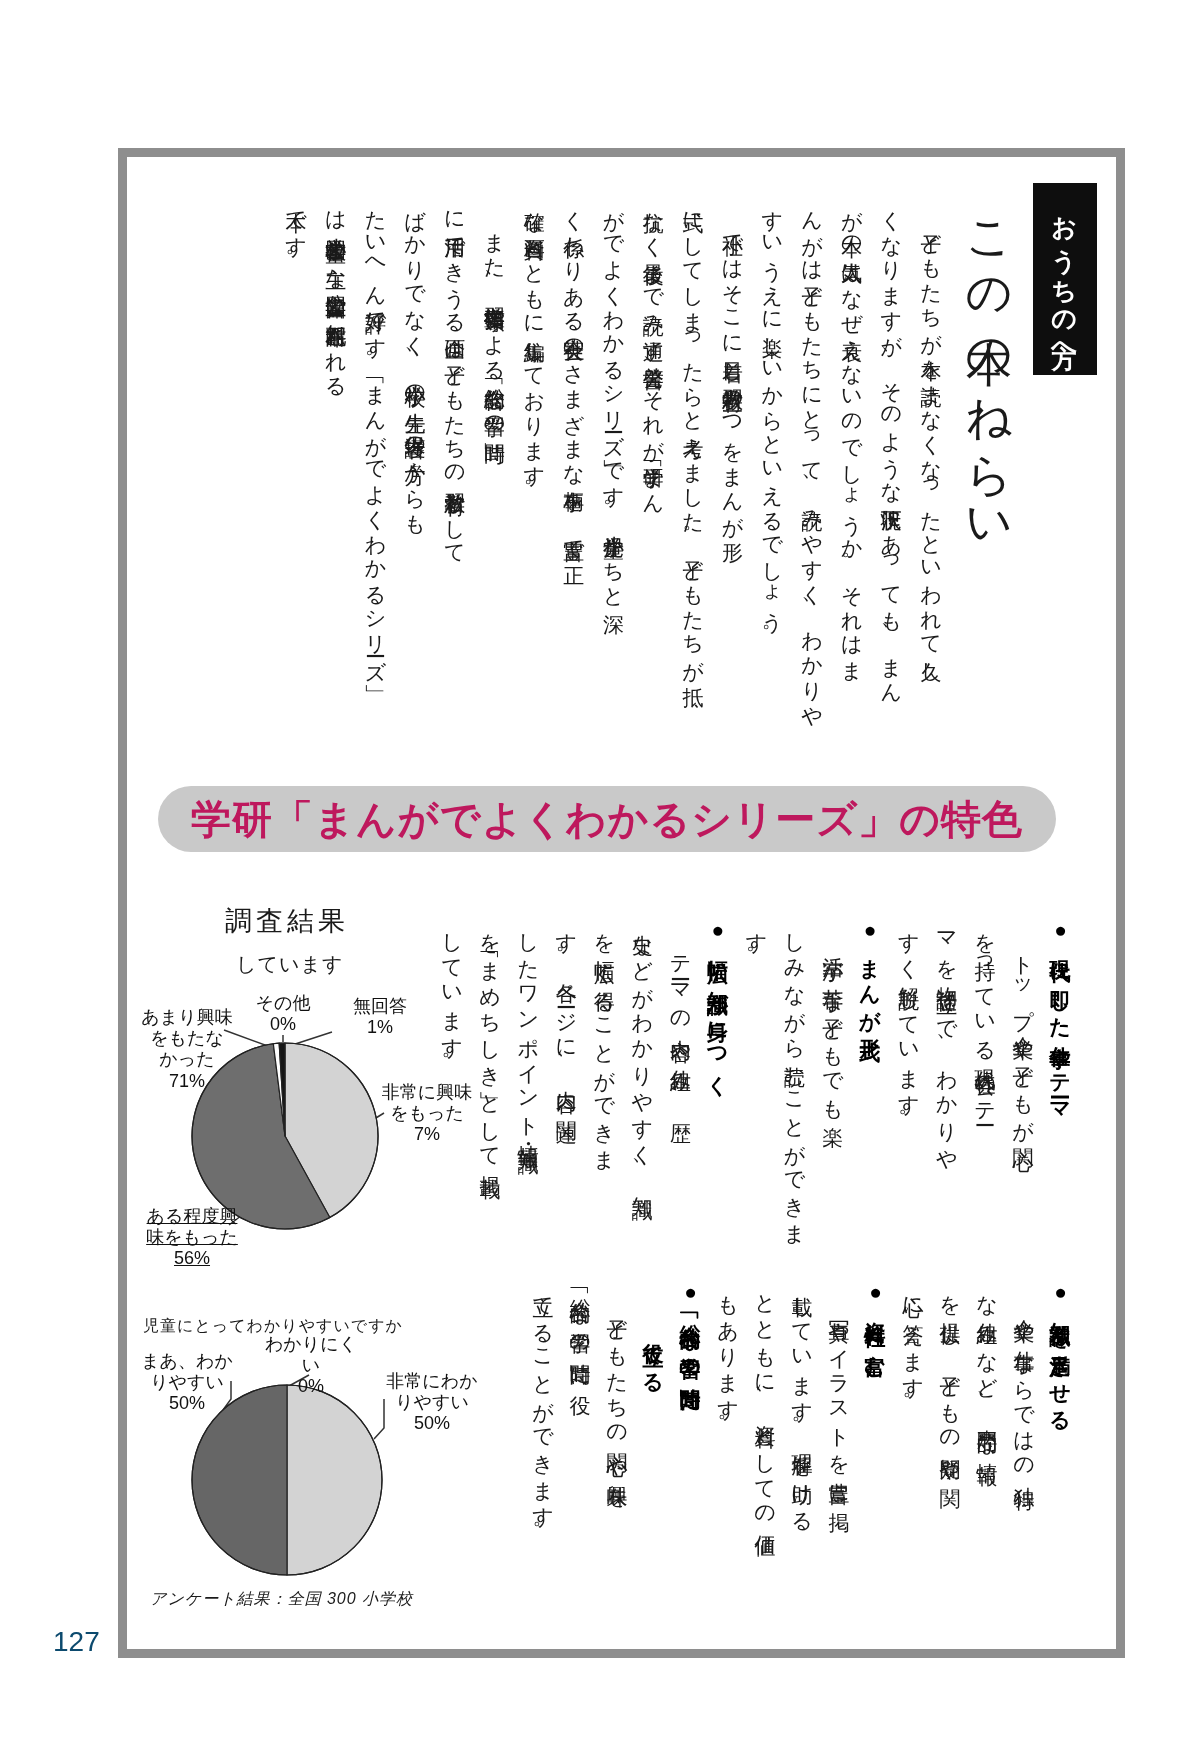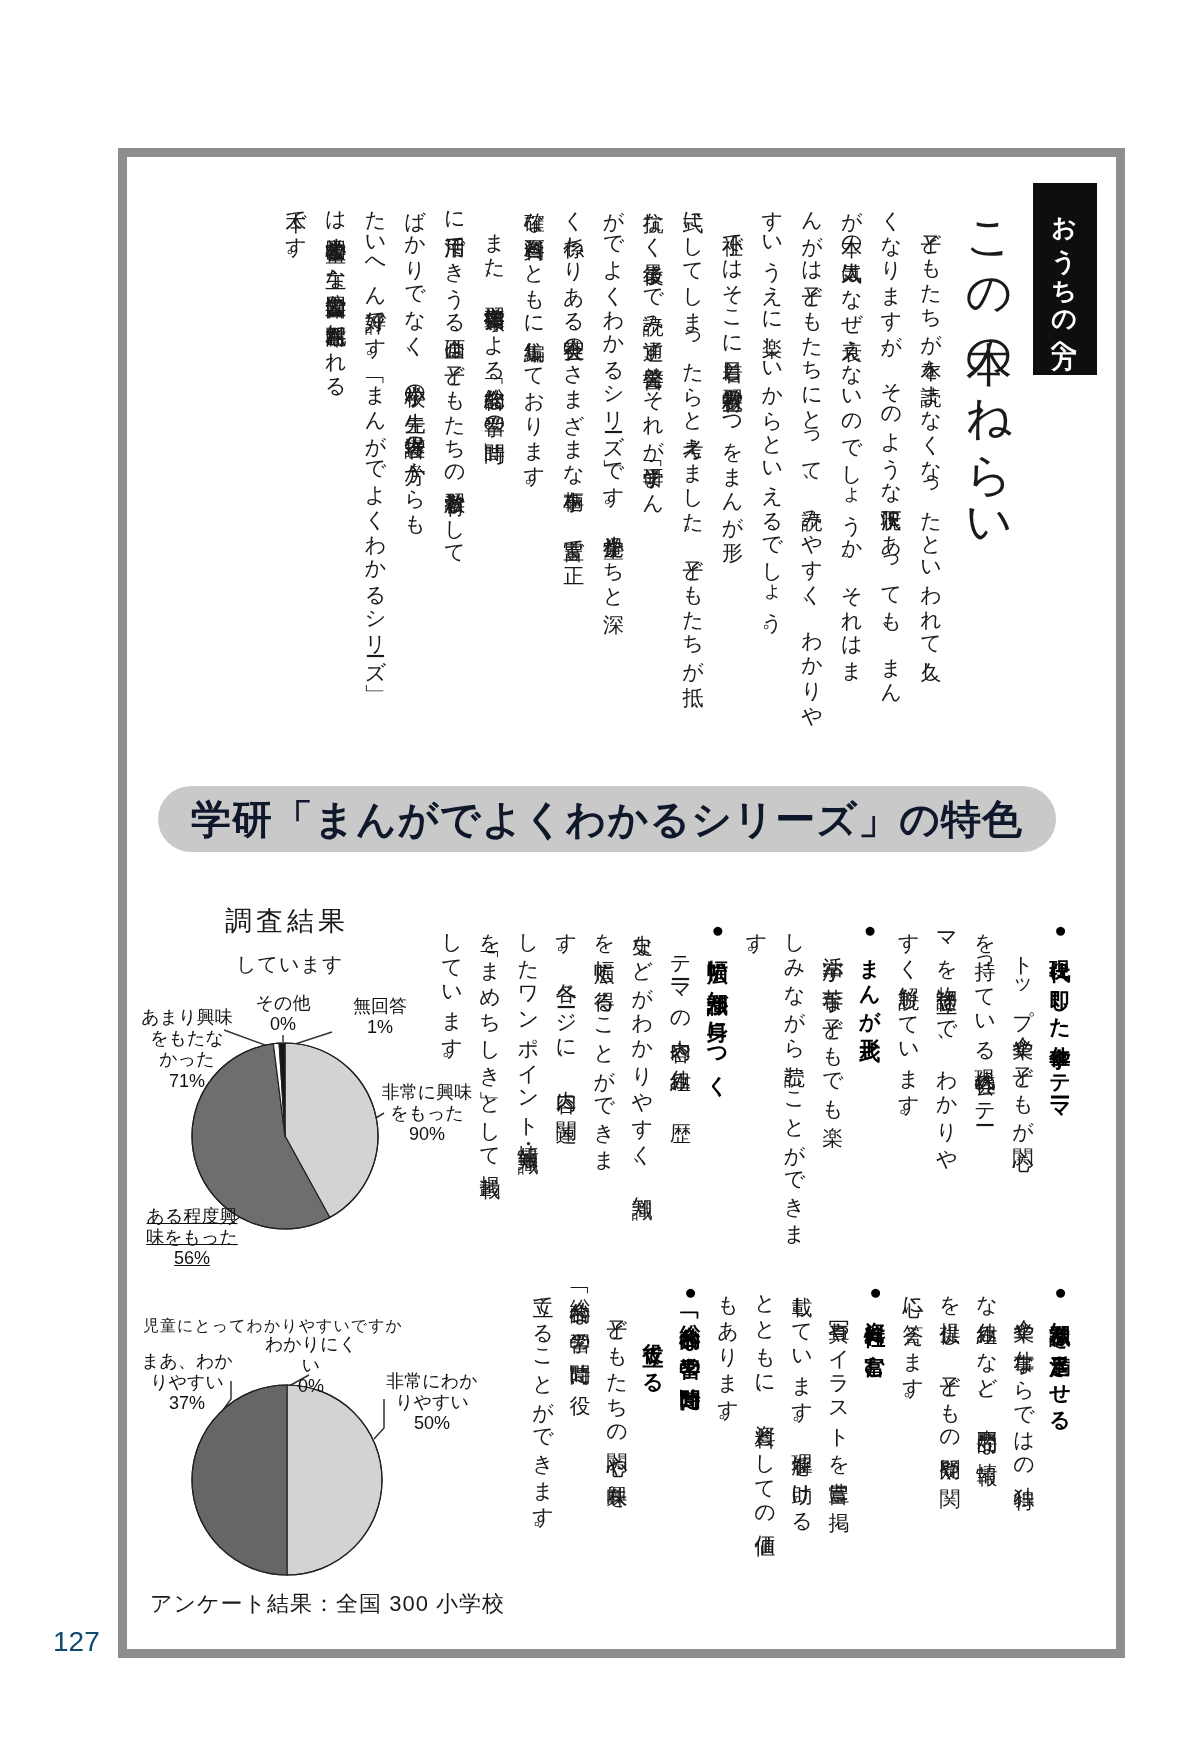--- a/index.html
+++ b/index.html
@@ -22,27 +22,27 @@
   #intro-cols{left:285px;top:196px;width:656px;height:508px;}
   #intro-cols .vcol{font-size:21px;letter-spacing:1px;}
   #band1-cols{left:441px;top:918px;width:630px;height:305px;}
   #band2-cols{left:532px;top:1280px;width:539px;height:306px;}
   #band1-cols .vcol,#band2-cols .vcol{font-size:21px;letter-spacing:2.3px;}
   .vcol-bold{font-family:"Liberation Sans","DejaVu Sans",sans-serif;font-weight:700;color:#000;}
   
   .banner{position:absolute;left:158px;top:786px;width:898px;height:66px;background:#c9c9c9;
           border-radius:33px;display:flex;align-items:center;justify-content:center;}
   .banner span{font-family:"Liberation Sans","DejaVu Sans",sans-serif;font-weight:700;
-               font-size:40px;color:#0f172a;letter-spacing:1px;}
+               font-size:40px;color:#be185d;letter-spacing:1px;}
   
   .sans{font-family:"Liberation Sans","DejaVu Sans",sans-serif;}
   .survey-title{position:absolute;left:225px;top:903px;font-size:27px;letter-spacing:4px;}
   .chart1-subtitle{position:absolute;left:236px;top:951px;font-size:20px;letter-spacing:1px;}
   .chart2-title{position:absolute;left:143px;top:1316px;font-size:16px;letter-spacing:1px;}
-  .survey-source{position:absolute;left:150px;top:1589px;font-size:22px;letter-spacing:1px;}
+  .survey-source{position:absolute;left:150px;top:1589px;font-size:16px;letter-spacing:1px;font-style:italic;}
   .page-number{position:absolute;left:53px;top:1626px;font-size:28px;color:#0c4a6e;}
   
   .pie-svg{position:absolute;overflow:visible;}
   #pie1-svg{left:120px;top:980px;width:340px;height:260px;}
   #pie2-svg{left:120px;top:1330px;width:340px;height:260px;}
   .callout{position:absolute;font-family:"Liberation Sans","DejaVu Sans",sans-serif;
            font-size:18px;line-height:1.18;text-align:center;white-space:pre-line;color:#111;}
 </style>
 </head>
 <body>
@@ -142,37 +142,37 @@
   <div class="callout" style="left:243px;top:993px;width:80px;">その他
 0%</div>
   <div class="callout" style="left:340px;top:996px;width:80px;">無回答
 1%</div>
   <div class="callout" style="left:141px;top:1007px;width:92px;">あまり興味
 をもたな
 かった
 71%</div>
   <div class="callout" style="left:375px;top:1082px;width:104px;">非常に興味
 をもった
-90%</div>
+7%</div>
   <div class="callout" style="left:138px;top:1206px;width:108px;text-decoration:underline;">ある程度興
 味をもった
 56%</div>
 
   <svg class="pie-svg" id="pie2-svg" viewBox="120 1330 340 260">
     <g stroke="#333" stroke-width="1.5" fill="none">
       <polyline points="309,1375 289,1386"></polyline>
       <polyline points="231,1381 231,1399 223,1410"></polyline>
       <polyline points="384,1399 384,1428 374,1439"></polyline>
     </g>
   <path d="M287,1480 L287.00,1385.00 A95,95 0 0 1 287.00,1575.00 Z" fill="#d3d3d3" stroke="#222" stroke-width="1.2" stroke-linejoin="round"></path>
       <path d="M287,1480 L287.00,1575.00 A95,95 0 0 1 287.00,1385.00 Z" fill="#666666" stroke="#222" stroke-width="1.2" stroke-linejoin="round"></path>
       <circle cx="287" cy="1480" r="95" fill="none" stroke="#222" stroke-width="1.2"></circle>
     </svg>
   <div class="callout" style="left:258px;top:1334px;width:106px;">わかりにくい
 0%</div>
   <div class="callout" style="left:132px;top:1351px;width:110px;">まあ、わか
 りやすい
-37%</div>
+50%</div>
   <div class="callout" style="left:377px;top:1371px;width:110px;">非常にわか
 りやすい
 50%</div>
 
 </div>
 
 </body></html>

